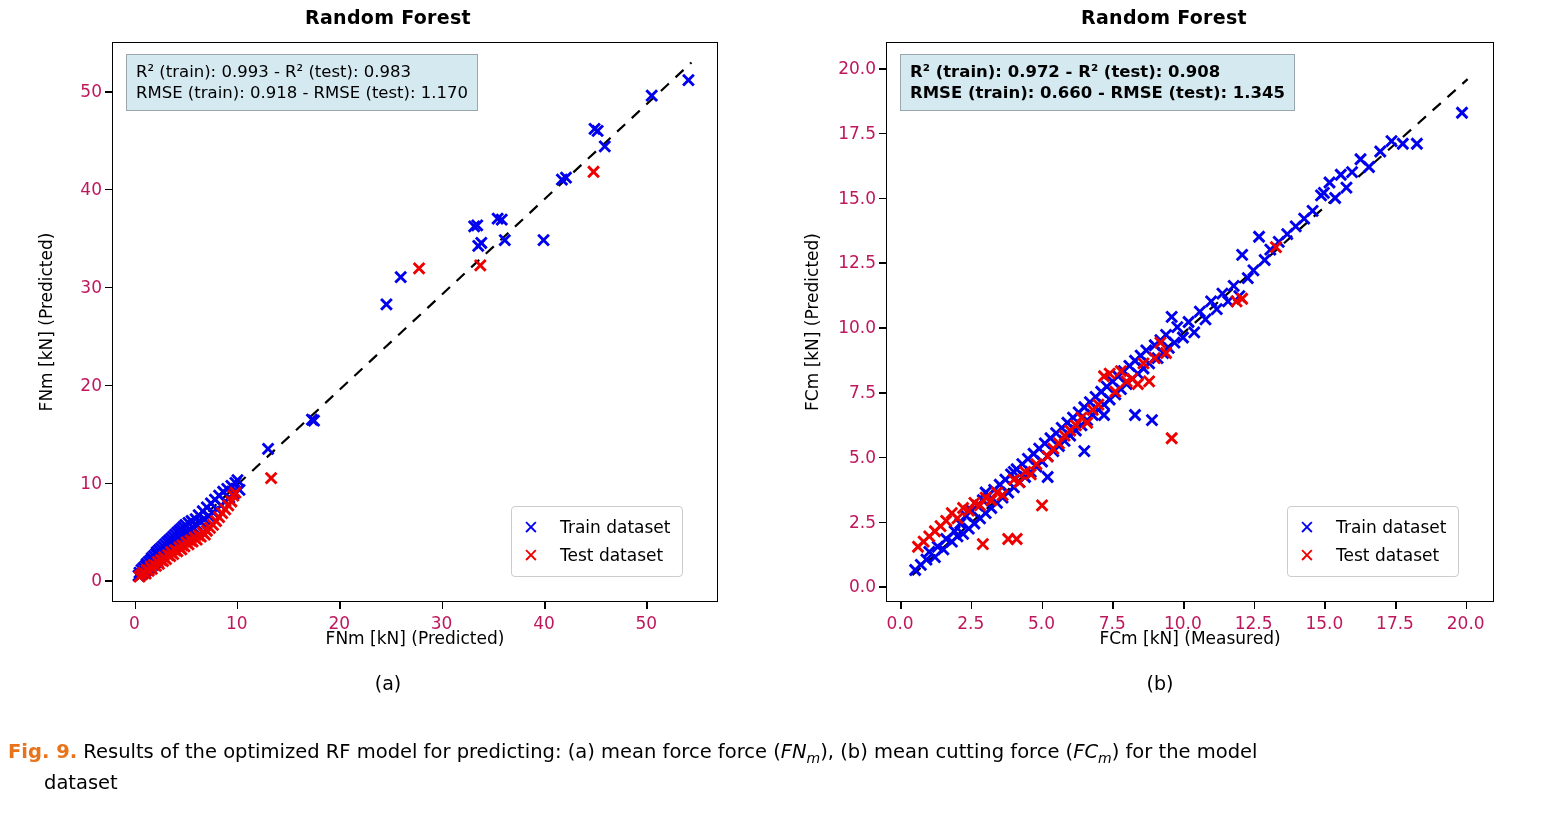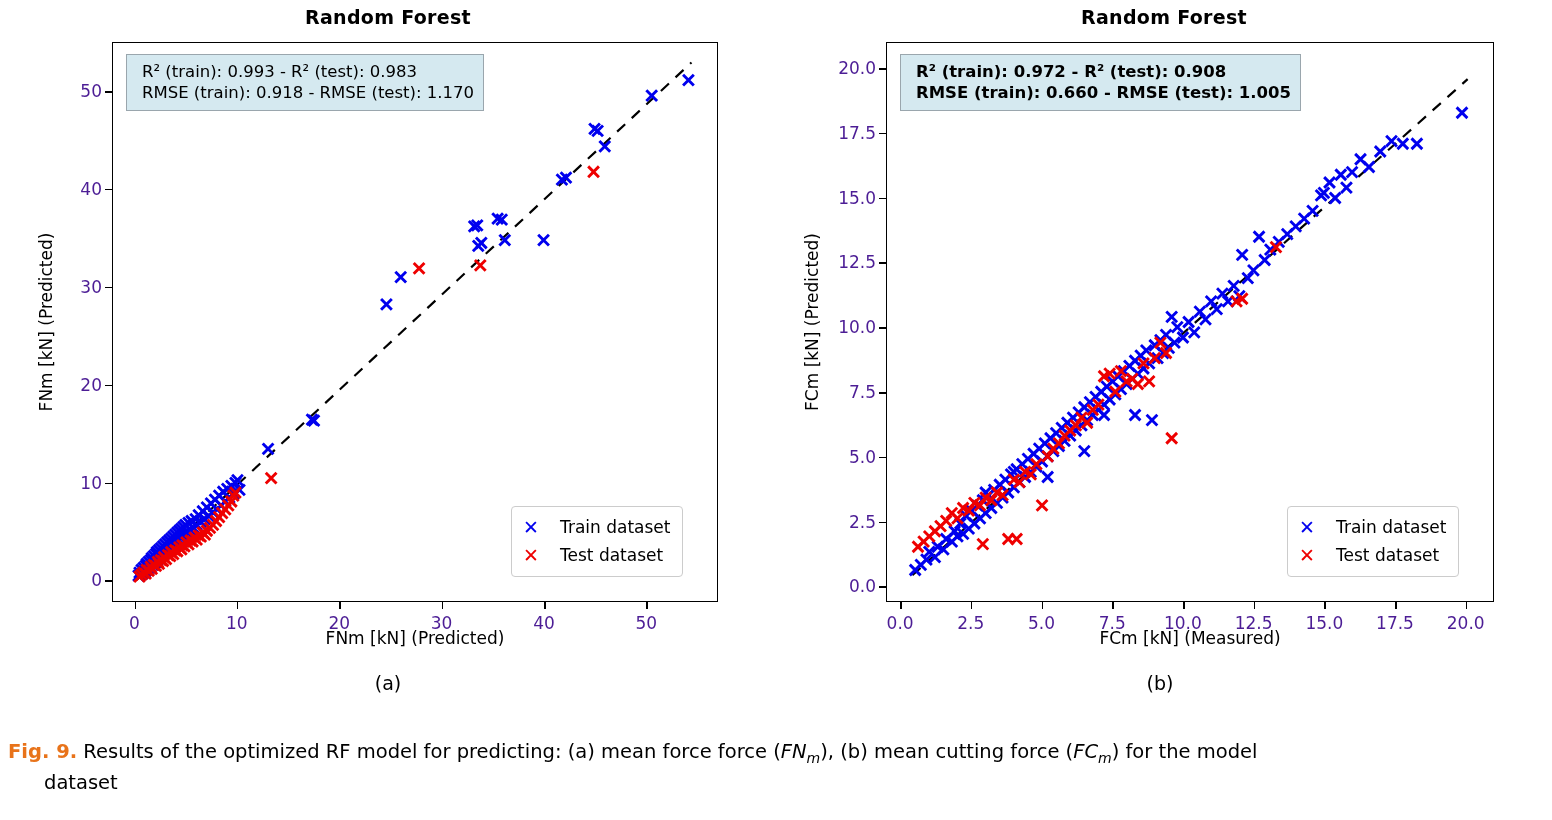--- a/index.html
+++ b/index.html
@@ -9,28 +9,28 @@
   .figure{position:absolute;left:0;top:0;width:1552px;height:730px;}
   .panel{position:absolute;top:0;width:776px;height:730px;}
   .panel.left{left:0;}
   .panel.right{left:776px;}
   .ptitle{position:absolute;top:6px;left:0;width:776px;text-align:center;
           font-size:19px;font-weight:bold;letter-spacing:.3px;}
   .plotbox{position:absolute;border:1.6px solid #000;background:#fff;box-sizing:border-box;}
   .left .plotbox{left:112px;top:42px;width:606px;height:560px;}
   .right .plotbox{left:110px;top:42px;width:608px;height:560px;}
   .svgwrap{position:absolute;left:0;top:0;width:100%;height:100%;}
-  .tick-x,.tick-y{position:absolute;font-size:17px;color:#4c1d95;white-space:nowrap;}
+  .tick-x,.tick-y{position:absolute;font-size:17px;color:#be185d;white-space:nowrap;}
   .tick-x{transform:translateX(-50%);}
   .tick-y{transform:translateY(-50%);text-align:right;}
   .tickmark{position:absolute;background:#000;}
   .axlabel{position:absolute;font-size:17px;text-align:center;white-space:nowrap;}
   .ylabel{transform-origin:0 0;transform:rotate(-90deg);}
   .statbox{position:absolute;background:#d5e9f0;border:1.3px solid #9aa6ad;
-           padding:6px 9px 7px 15px;font-size:16.5px;line-height:1.28;white-space:nowrap;}
+           padding:6px 9px 7px 9px;font-size:16.5px;line-height:1.28;white-space:nowrap;}
   .legend{position:absolute;background:#fff;border:1px solid #cccccc;border-radius:4px;
           padding:7px 12px 7px 10px;font-size:17px;line-height:1.45;}
   .legrow{display:flex;align-items:center;gap:20px;}
   .legx{width:18px;text-align:center;font-size:19px;font-weight:bold;}
   .legx.train{color:#0000ee;}
   .legx.test{color:#ee0000;}
   .sublabel{position:absolute;font-size:19px;width:200px;text-align:center;
             transform:translateX(-50%);}
   .caption{position:absolute;left:8px;top:738px;width:1536px;font-size:19.5px;
            line-height:1.42;font-family:"DejaVu Sans","Liberation Sans",sans-serif;}
@@ -436,21 +436,21 @@
             <path d="M345.26046511627914,253.8592592592593L356.0604651162791,264.6592592592593M345.26046511627914,264.6592592592593L356.0604651162791,253.8592592592593"></path>
             <path d="M350.9162790697675,251.26666666666668L361.71627906976744,262.06666666666666M350.9162790697675,262.06666666666666L361.71627906976744,251.26666666666668"></path>
             <path d="M384.85116279069774,199.41481481481483L395.6511627906977,210.21481481481484M384.85116279069774,210.21481481481484L395.6511627906977,199.41481481481483"></path>
             <path d="M90.74883720930232,497.56296296296296L101.54883720930233,508.3629629629629M90.74883720930232,508.3629629629629L101.54883720930233,497.56296296296296"></path>
             <path d="M124.68372093023254,492.3777777777778L135.48372093023255,503.17777777777775M124.68372093023254,503.17777777777775L135.48372093023255,492.3777777777778"></path>
           </g>
         </svg>
     </div>
     <div class="statbox" style="left:124px;top:54px;font-weight:bold;">
       <div>R² (train): 0.972 - R² (test): 0.908</div>
-      <div>RMSE (train): 0.660 - RMSE (test): 1.005</div>
+      <div>RMSE (train): 0.660 - RMSE (test): 1.345</div>
     </div>
     <div class="legend" style="left:511px;top:506px;">
       <div class="legrow">
         <span class="legx train">✕</span>
         <span>Train dataset</span>
       </div>
       <div class="legrow">
         <span class="legx test">✕</span>
         <span>Test dataset</span>
       </div>

